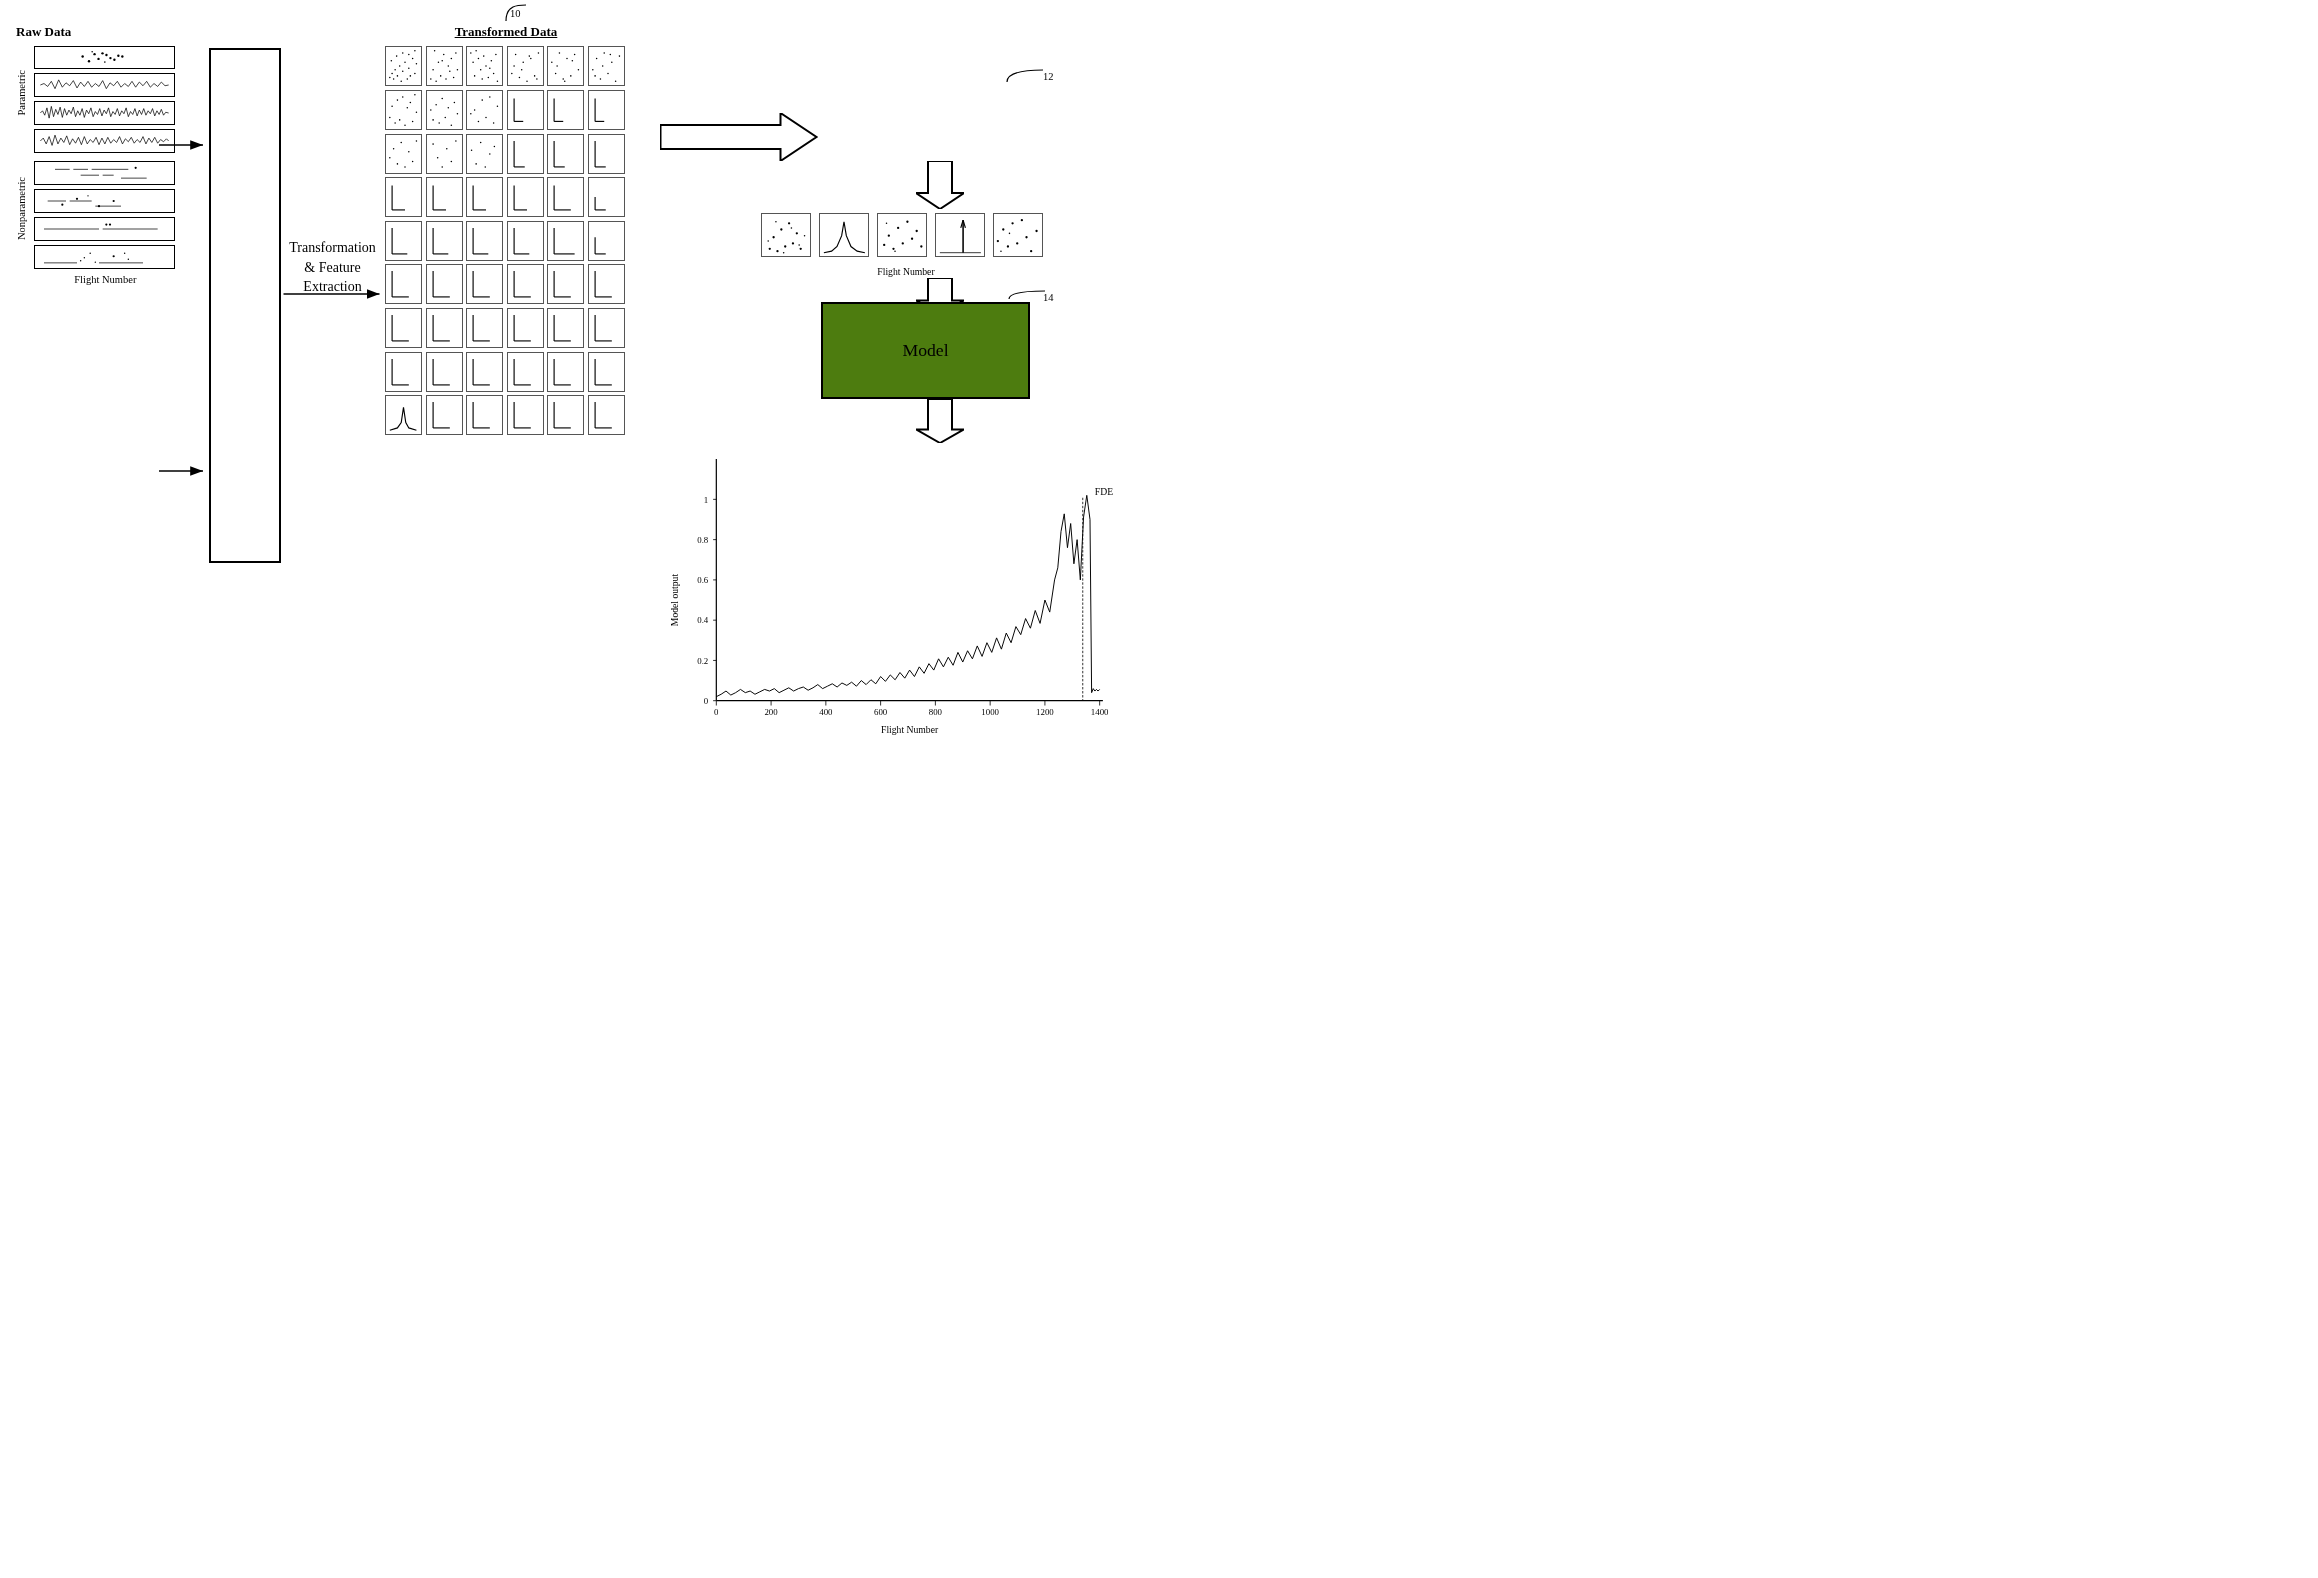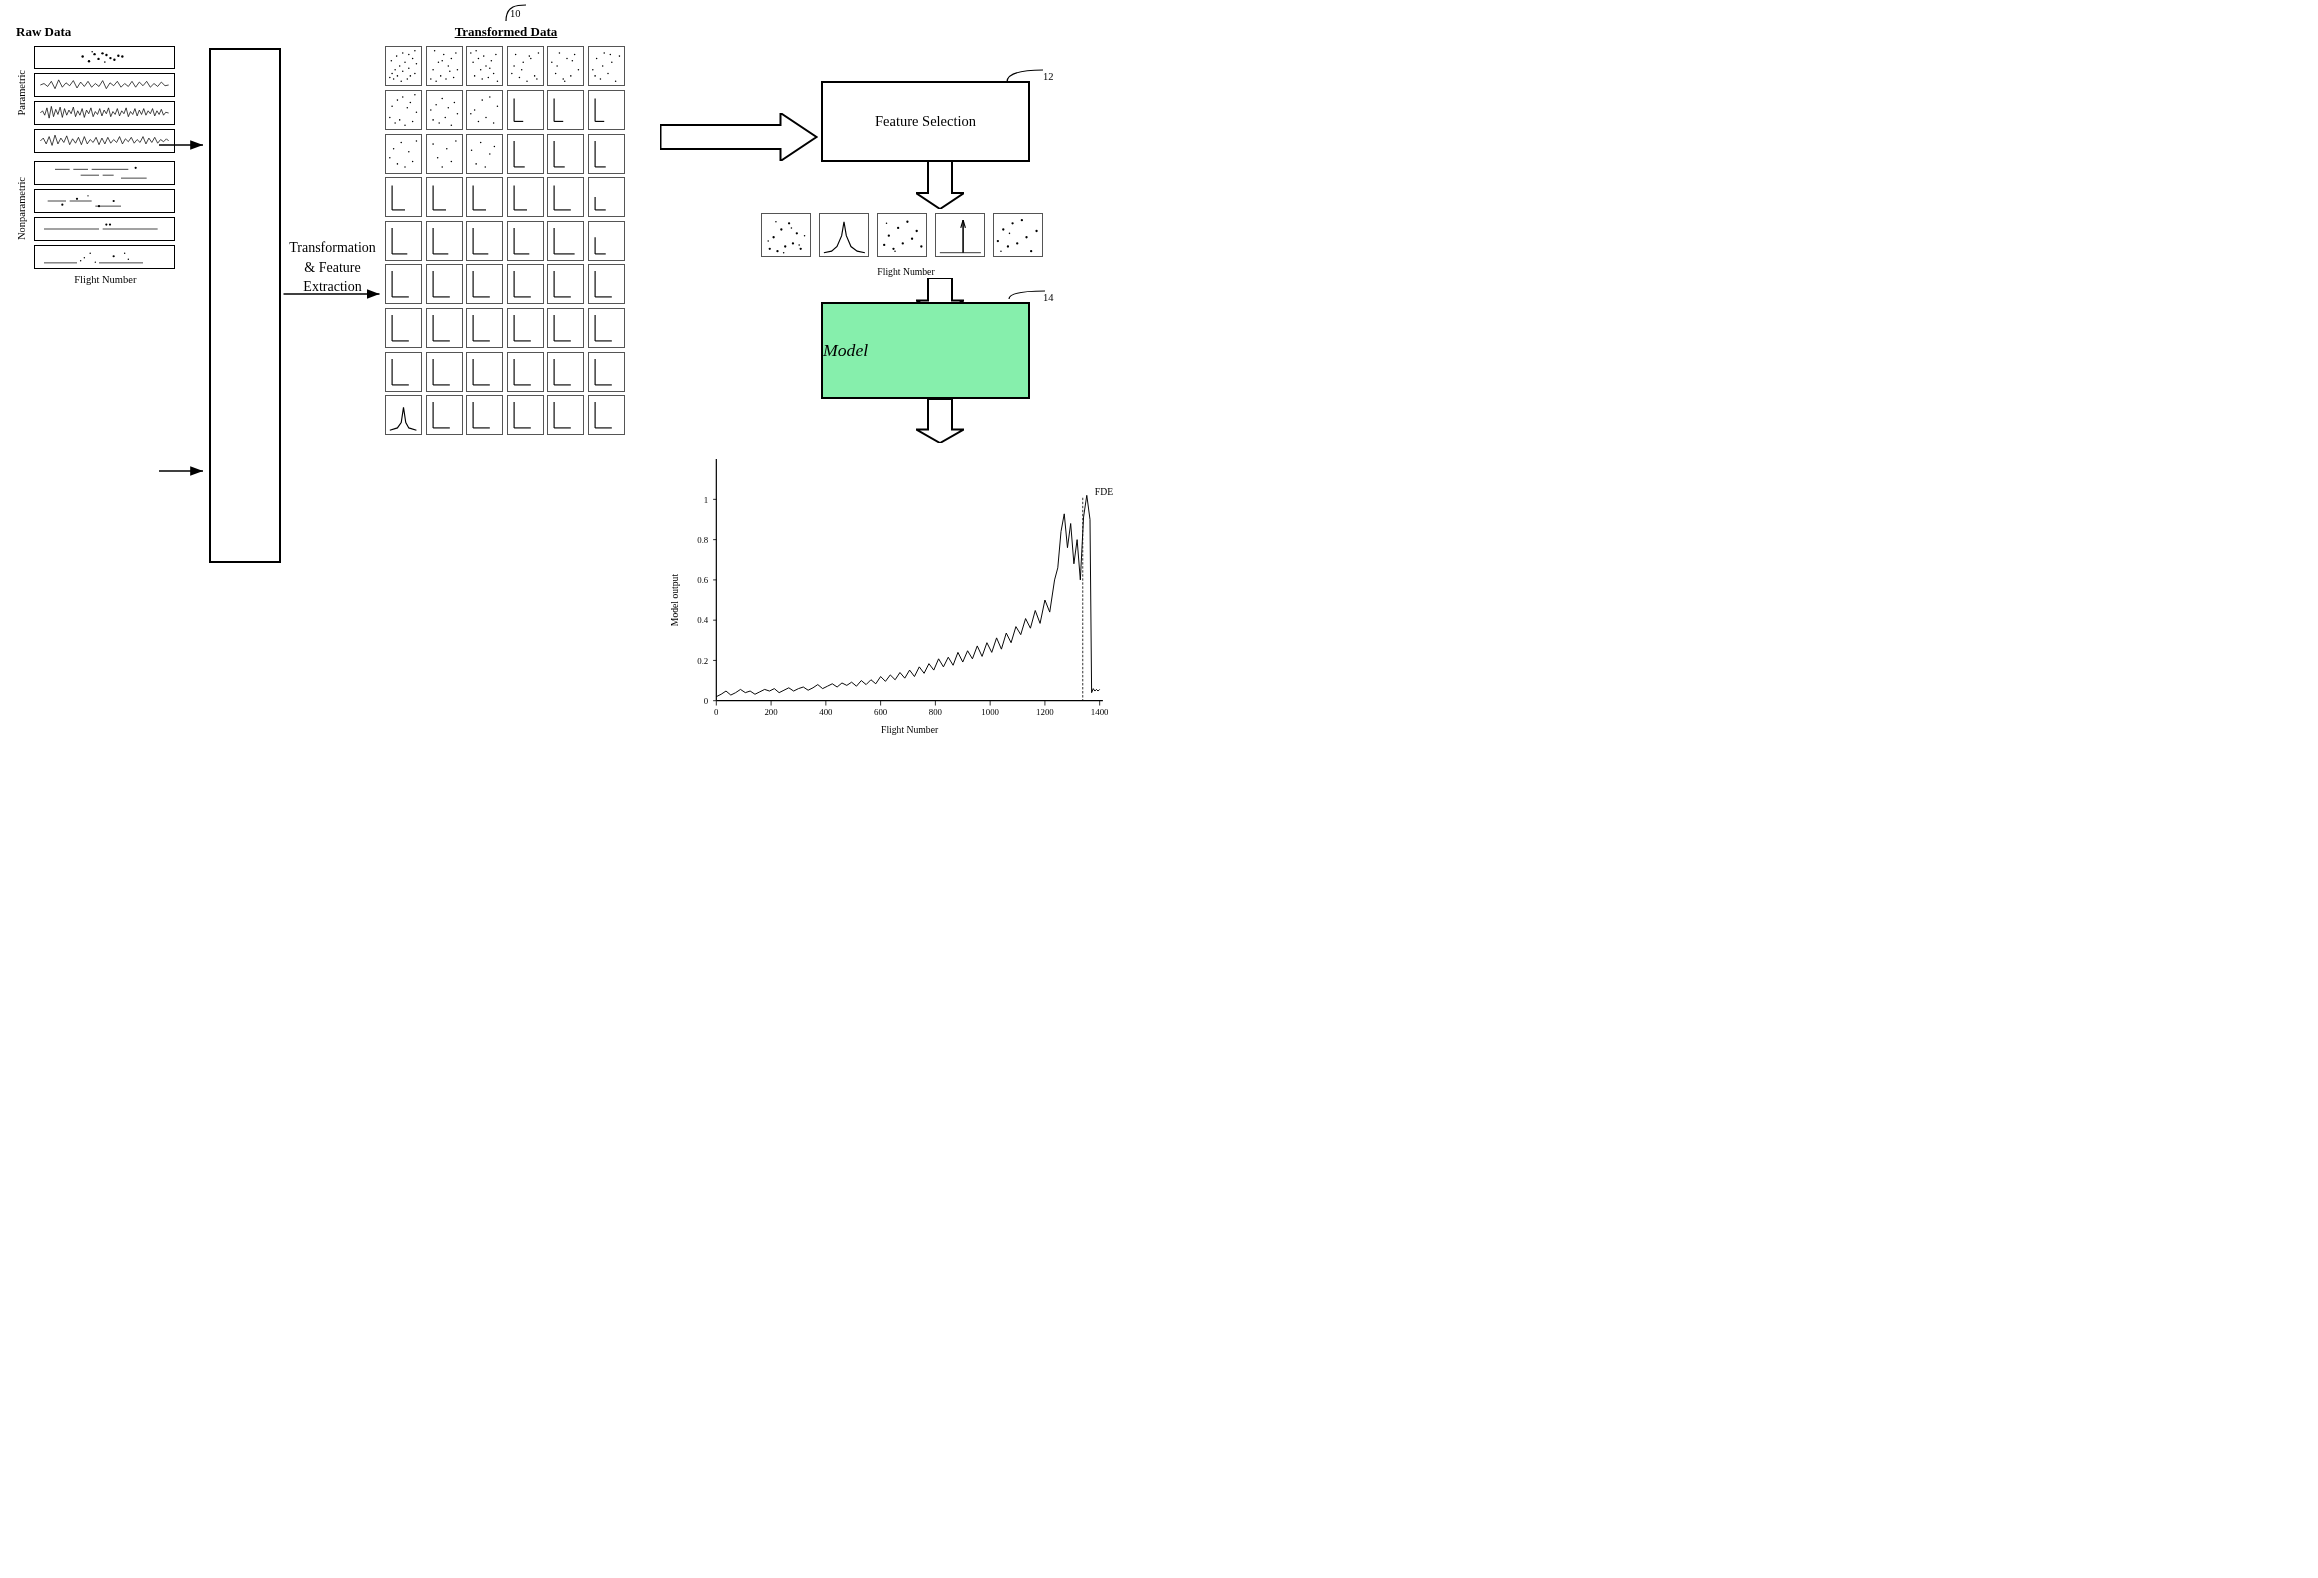--- a/index.html
+++ b/index.html
@@ -101,24 +101,24 @@
     }
 
     
     .model-box {
       position: absolute;
       left: 821px;
       top: 302px;
       width: 209px;
       height: 97px;
       border: 2px solid #000;
-      background: #86efac;
+      background: #4d7c0f;
       display: flex;
       align-items: center;
-      font-style: italic;
+      justify-content: center;
     }
     .model-text {
       font-size: 17.7px;
     }
 
     
     .output-chart {
       position: absolute;
       left: 668px;
       top: 451px;
@@ -706,24 +706,20 @@
     </defs>
 
     <polygon points="0,15 150,15 150,0 195,30 150,60 150,45 0,45" fill="white" stroke="#000" stroke-width="2.5"></polygon>
   </svg>
 
   <div style="position:absolute; left:1043px; top:71px; font-size:10.5px;">12</div>
   <svg style="position:absolute; left:999px; top:66px;" width="56" height="20" viewBox="0 0 70 25">
     <path d="M 10,20 C 10,5 45,5 55,5" fill="none" stroke="#000" stroke-width="1.5"></path>
   </svg>
 
-  <div class="feature-selection-box">
-    <div class="feature-selection-text">Feature
-Selection</div>
-  </div>
 
   <svg style="position:absolute; left:916px; top:161px;" width="48" height="48" viewBox="0 0 60 60">
     <defs>
       <marker id="downArrow1" markerWidth="12" markerHeight="10" refX="6" refY="10" orient="auto">
         <polygon points="0 0, 12 0, 6 10" fill="#000"></polygon>
       </marker>
     </defs>
     <polygon points="15,0 45,0 45,40 60,40 30,60 0,40 15,40" fill="white" stroke="#000" stroke-width="2.5"></polygon>
   </svg>
 

